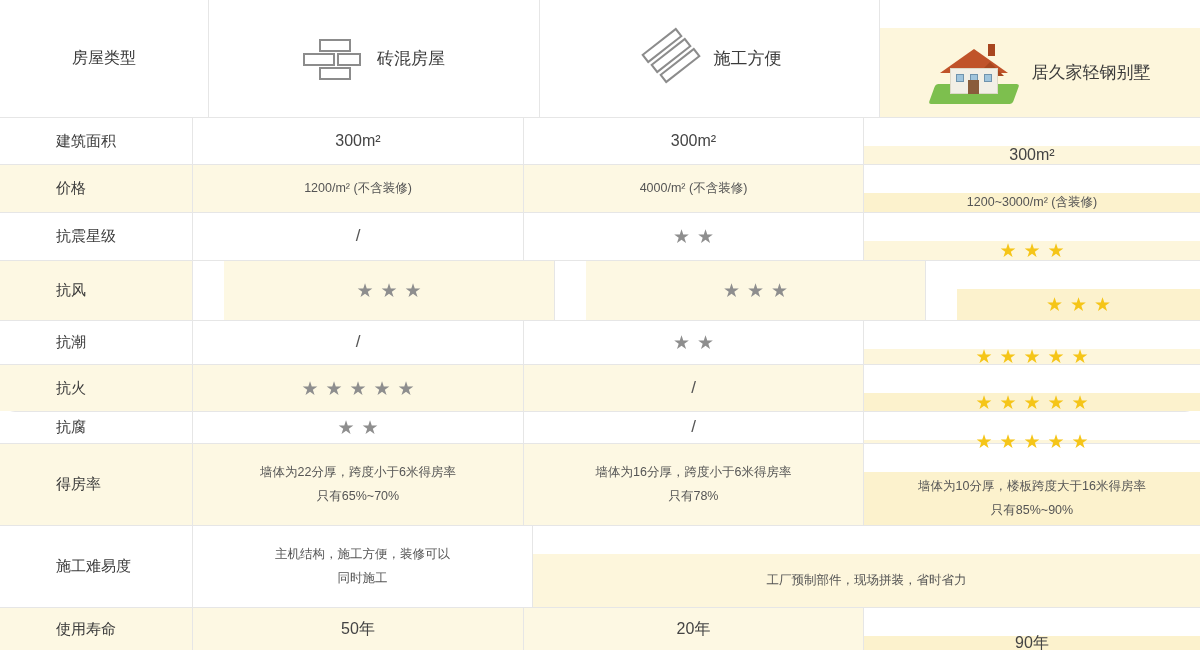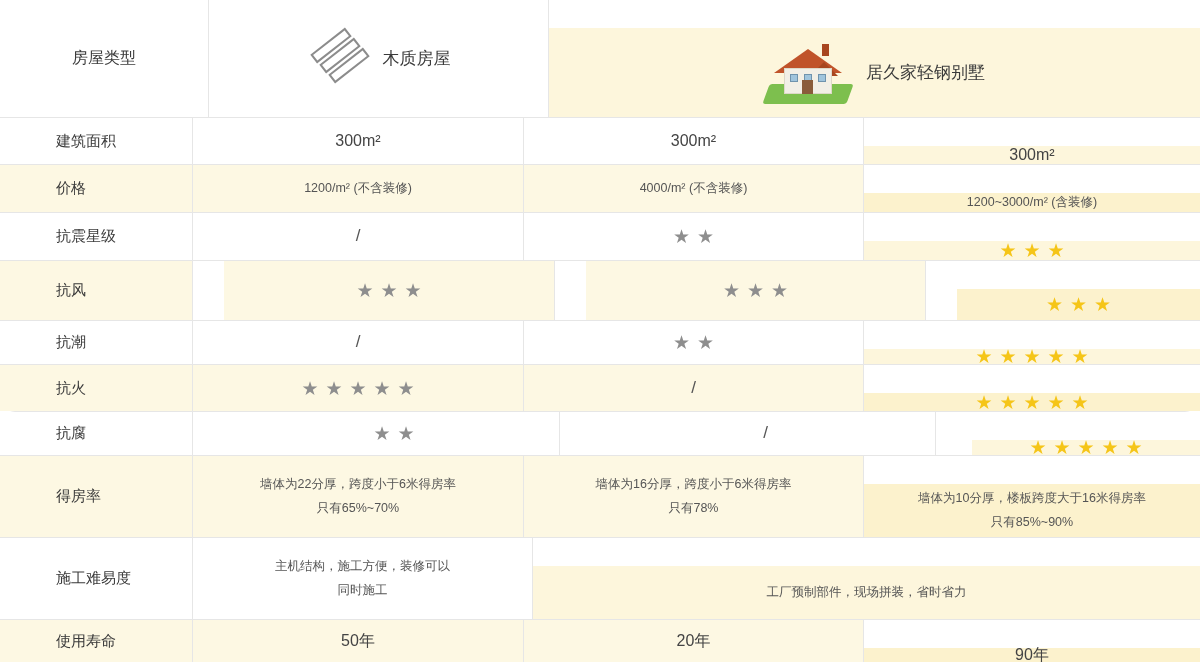--- a/index.html
+++ b/index.html
@@ -63,21 +63,21 @@
     color: #3b3b3b;
   }
   .head-item .title { white-space: nowrap; }
 
   .row.r-area   { height: 47px; }
   .row.r-price  { height: 48px; }
   .row.r-quake  { height: 48px; }
   .row.r-wind   { height: 60px; gap: 31px; }
   .row.r-damp   { height: 44px; }
   .row.r-fire   { height: 47px; border-radius: 15px; }
-  .row.r-rot    { height: 44px; gap: 36px; }
+  .row.r-rot    { height: 32px; }
   .row.r-rate   { height: 82px; }
   .row.r-diff   { height: 82px; }
   .row.r-life   { height: 42px; }
 
   .val {
     font-size: 12.5px;
     color: #555;
     line-height: 1.9;
     white-space: pre-line;
   }
@@ -156,28 +156,39 @@
     background: #a8461f;
   }
 </style>
 </head>
 <body>
 
 <div class="table">
 
   <div class="row header">
     <div class="cell label">房屋类型</div>
+    <div class="cell c1">
+      <div class="head-item">
+        <span class="icon-brick">
+          <i class="b1"></i>
+            <i class="b2"></i>
+            <i class="b3"></i>
+            <i class="b4"></i>
+        </span>
+        <span class="title">砖混房屋</span>
+      </div>
+    </div>
     <div class="cell c2">
       <div class="head-item">
         <span class="icon-wood">
           <i class="w1"></i>
             <i class="w2"></i>
             <i class="w3"></i>
         </span>
-        <span class="title">木质房屋</span>
+        <span class="title">施工方便</span>
       </div>
     </div>
     <div class="cell c3">
       <div class="head-item">
         <span class="icon-house">
           <span class="ground"></span>
           <span class="chim"></span>
           <span class="roof"></span>
           <span class="roof2"></span>
           <span class="body"></span>

